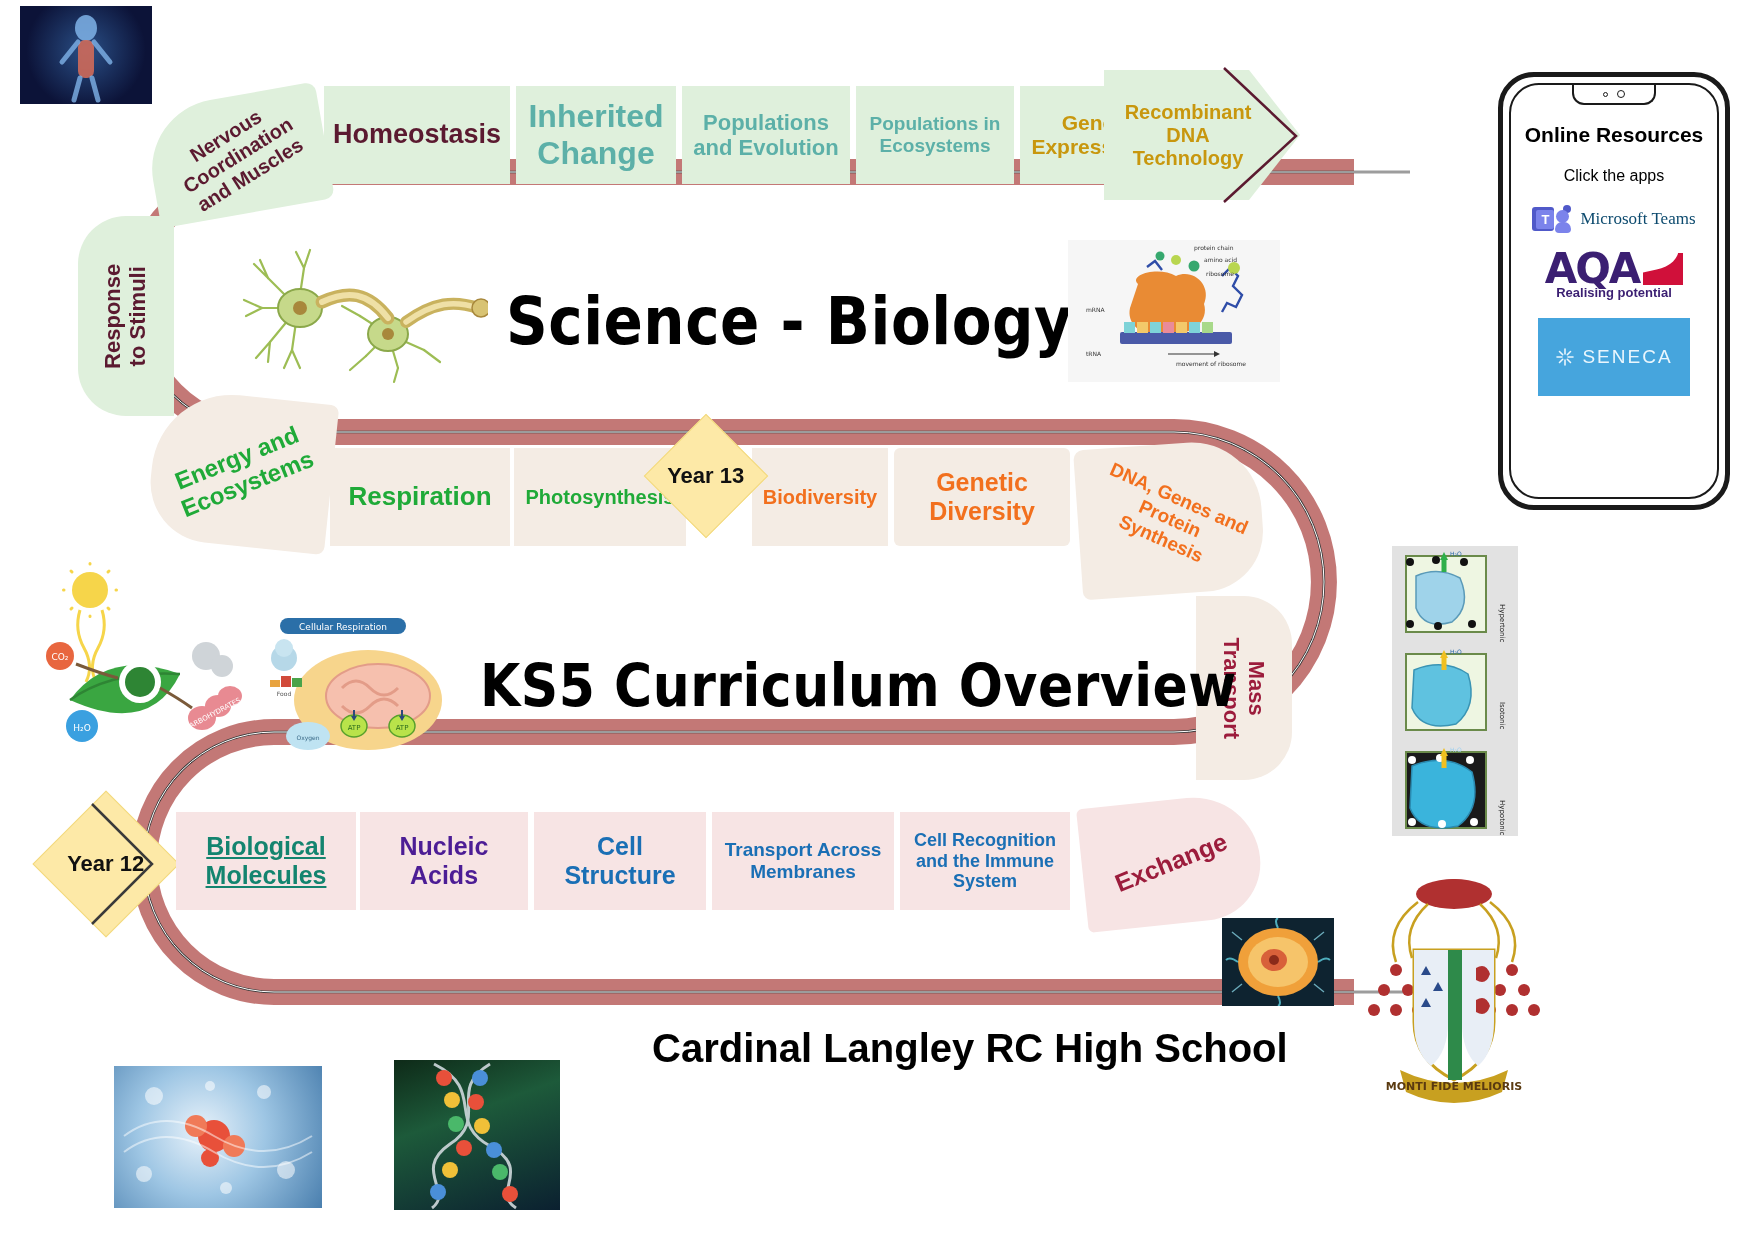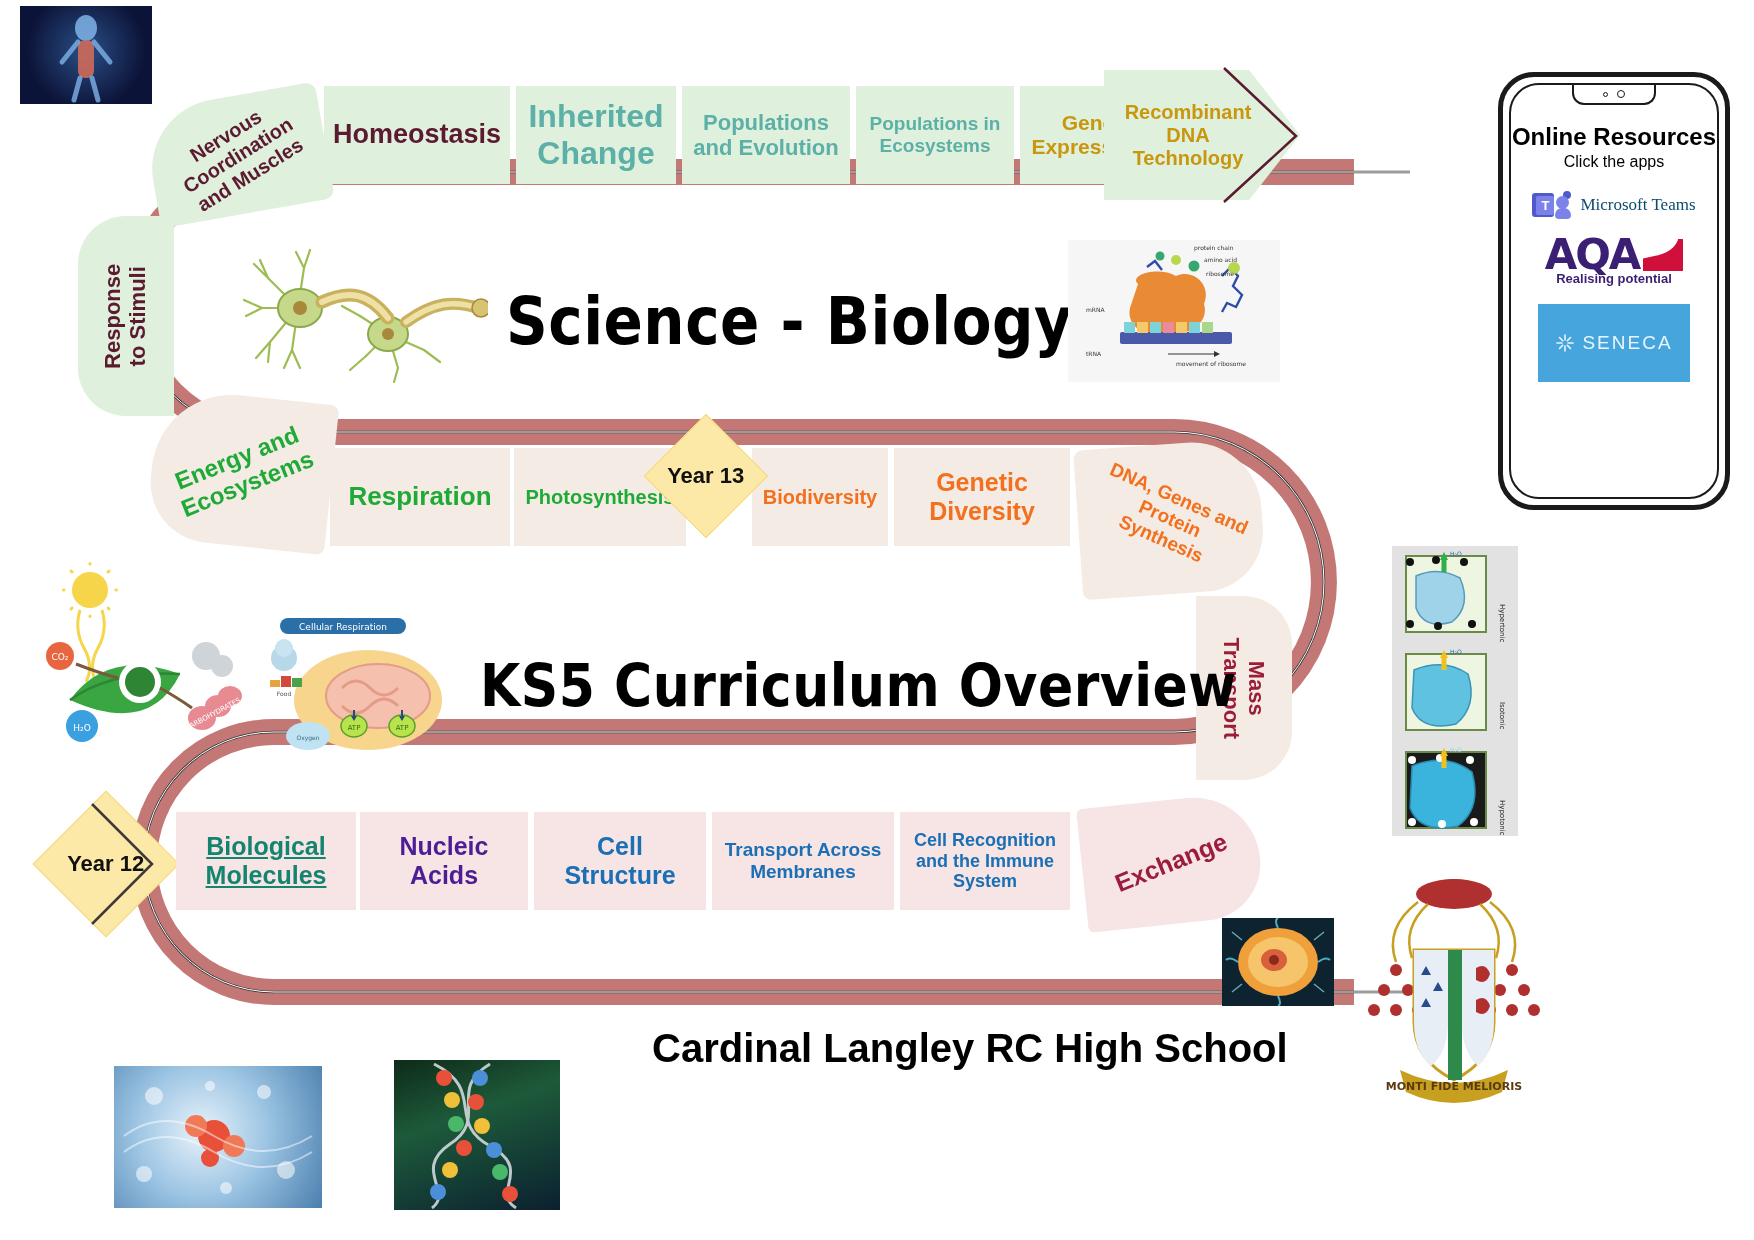--- a/index.html
+++ b/index.html
@@ -81,22 +81,22 @@
   .notch {
     position: absolute; top: 0; left: 50%; transform: translateX(-50%);
     width: 84px; height: 20px;
     border: 2px solid #1a1a1a; border-top: none;
     border-radius: 0 0 12px 12px;
     background: #fff;
     display: flex; align-items: center; justify-content: center; gap: 9px;
   }
   .notch .dot { width: 5px; height: 5px; border-radius: 50%; border: 1.5px solid #1a1a1a; }
   .notch .dot.big { width: 8px; height: 8px; }
-  .phone-title { text-align: center; font-weight: bold; font-size: 24px; color: #000; margin-top: 38px; }
-  .phone-sub   { text-align: center; font-size: 16px; color: #000; margin-top: 2px; }
+  .phone-title { text-align: center; font-weight: bold; font-size: 21px; color: #000; margin-top: 38px; }
+  .phone-sub   { text-align: center; font-size: 16px; color: #000; margin-top: 20px; }
 
   .app-row { display: flex; align-items: center; justify-content: center; gap: 8px; margin-top: 18px; }
   .teams-text { color: #0c4a6e; font-size: 17px; font-family: Liberation Serif, serif; }
   .teams-mark { position: relative; width: 40px; height: 32px; }
   .teams-mark .sq {
     position: absolute; left: 0; top: 4px; width: 22px; height: 24px;
     background: #5059c9; border-radius: 3px;
   }
   .teams-mark .sq2 {
     position: absolute; left: 4px; top: 7px; width: 18px; height: 19px;
@@ -214,21 +214,21 @@
   </div>
 
   <div class="chip cream" style="left:514px; top:448px; width:172px; height:98px; font-size:20px; color:#1faa38;">
     <span>Photosynthesis</span>
   </div>
 
   <div class="chip cream" style="left:752px; top:448px; width:136px; height:98px; font-size:20px; color:#f2701e;">
     <span>Biodiversity</span>
   </div>
 
-  <div class="chip cream" style="left:894px; top:448px; width:176px; height:98px; font-size:25px; color:#f2701e;">
+  <div class="chip cream" style="left:894px; top:448px; width:176px; height:98px; font-size:25px; color:#f2701e;border-radius:6px;">
     <span>Genetic Diversity</span>
   </div>
 
   <div class="wedge" style="left:1078px; top:444px; width:184px; height:150px; background:#f4ece4;
               border-radius:10px 70px 60px 8px; transform:rotate(-4deg);">
     <span style="font-size:19px; color:#f2701e; transform:rotate(28deg); display:block; width:150px;">DNA, Genes and Protein Synthesis</span>
   </div>
 
   <div class="wedge" style="left:1196px; top:596px; width:96px; height:184px; background:#f4ece4;
               border-radius:0 48px 48px 0;">

